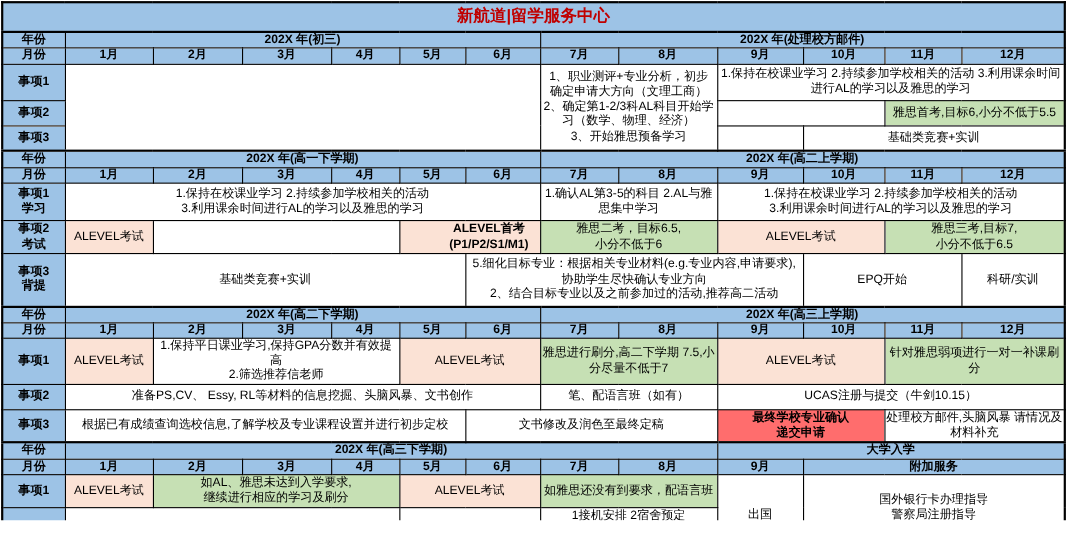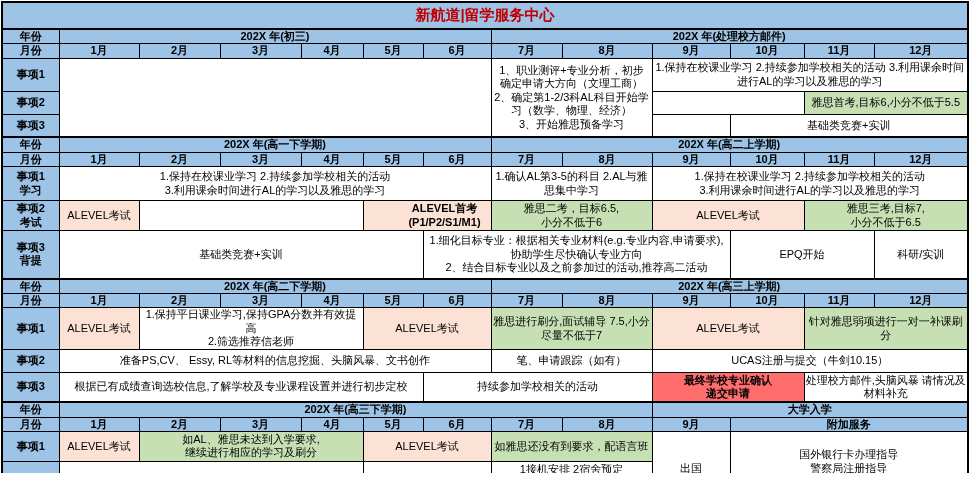--- a/index.html
+++ b/index.html
@@ -123,21 +123,21 @@
     <td class="green" colspan="2">雅思二考，目标6.5,
 小分不低于6</td>
     <td class="peach" colspan="2">ALEVEL考试</td>
     <td class="green" colspan="2">雅思三考,目标7,
 小分不低于6.5</td>
   </tr>
   <tr style="height:48px">
     <td class="hdr">事项3
 背提</td>
     <td colspan="5">基础类竞赛+实训</td>
-    <td colspan="4">1.细化目标专业：根据相关专业材料(e.g.专业内容,申请要求),
+    <td colspan="4">5.细化目标专业：根据相关专业材料(e.g.专业内容,申请要求),
 协助学生尽快确认专业方向
 2、结合目标专业以及之前参加过的活动,推荐高二活动</td>
     <td colspan="2">EPQ开始</td>
     <td>科研/实训</td>
   </tr>
 
   <tr class="sec" style="height:14px">
     <td class="hdr">年份</td>
     <td class="hdr" colspan="6">202X 年(高二下学期)</td>
     <td class="hdr" colspan="6">202X 年(高三上学期)</td>
@@ -156,34 +156,34 @@
     <td class="hdr">10月</td>
     <td class="hdr">11月</td>
     <td class="hdr">12月</td>
   </tr>
   <tr style="height:34px">
     <td class="hdr">事项1</td>
     <td class="peach">ALEVEL考试</td>
     <td colspan="3">1.保持平日课业学习,保持GPA分数并有效提高
 2.筛选推荐信老师</td>
     <td class="peach" colspan="2">ALEVEL考试</td>
-    <td class="green" colspan="2">雅思进行刷分,面试辅导 7.5,小分尽量不低于7</td>
+    <td class="green" colspan="2">雅思进行刷分,高二下学期 7.5,小分尽量不低于7</td>
     <td class="peach" colspan="2">ALEVEL考试</td>
     <td class="green" colspan="2">针对雅思弱项进行一对一补课刷分</td>
   </tr>
   <tr style="height:23px">
     <td class="hdr">事项2</td>
     <td colspan="6">准备PS,CV、 Essy, RL等材料的信息挖掘、头脑风暴、文书创作</td>
-    <td colspan="2">笔、申请跟踪（如有）</td>
+    <td colspan="2">笔、配语言班（如有）</td>
     <td colspan="4">UCAS注册与提交（牛剑10.15）</td>
   </tr>
   <tr style="height:30px">
     <td class="hdr">事项3</td>
     <td colspan="5">根据已有成绩查询选校信息,了解学校及专业课程设置并进行初步定校</td>
-    <td colspan="3">持续参加学校相关的活动</td>
+    <td colspan="3">文书修改及润色至最终定稿</td>
     <td class="alert" colspan="2">最终学校专业确认
 递交申请</td>
     <td colspan="2">处理校方邮件,头脑风暴 请情况及材料补充</td>
   </tr>
 
   <tr class="sec" style="height:14px">
     <td class="hdr">年份</td>
     <td class="hdr" colspan="8">202X 年(高三下学期)</td>
     <td class="hdr" colspan="4">大学入学</td>
   </tr>

